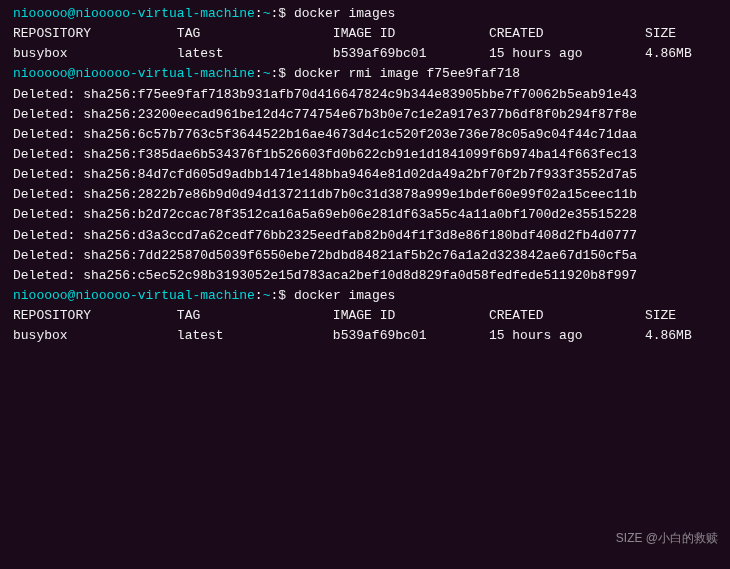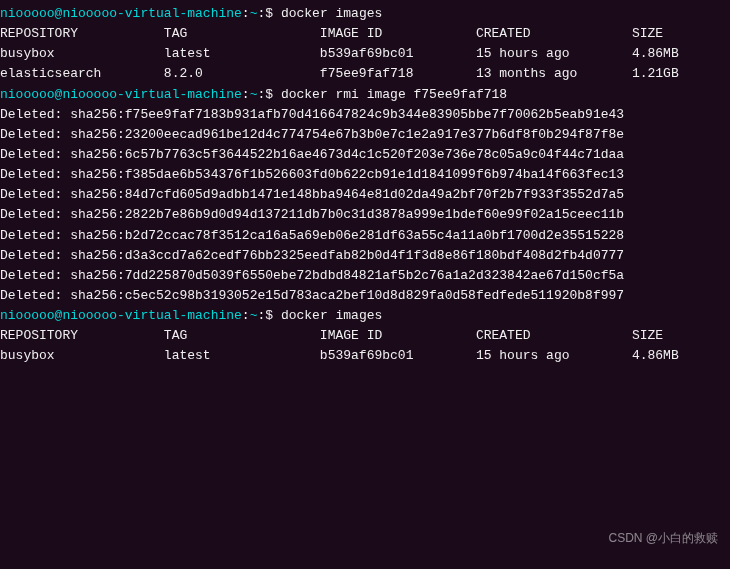--- a/index.html
+++ b/index.html
@@ -9,21 +9,21 @@
       background-color: #1a0a1a;
       font-family: 'Courier New', Courier, monospace;
       font-size: 13px;
       color: #f0f0f0;
       overflow: hidden;
     }
     .terminal {
       width: 730px;
       height: 569px;
       background-color: #1a0a1a;
-      padding: 4px 0;
+      padding: 4px 13px;
       overflow: hidden;
     }
     .line {
       line-height: 1.55;
       white-space: pre;
       display: block;
     }
     .cyan { color: #00d8d8; }
     .white { color: #f0f0f0; }
     .watermark {
@@ -36,30 +36,29 @@
     }
   </style>
 </head>
 <body>
 
 <div class="terminal">
   <div id="lines-container">
       <div class="line"><span class="cyan">niooooo@niooooo-virtual-machine</span><span class="white">:</span><span class="cyan">~</span><span class="white">:</span><span class="white">$</span><span class="white"> docker images</span></div>
       <div class="line"><span>REPOSITORY           TAG                 IMAGE ID            CREATED             SIZE</span></div>
       <div class="line"><span>busybox              latest              b539af69bc01        15 hours ago        4.86MB</span></div>
-      <div class="line"><span>elasticsearch        8.2.0               f75ee9faf718        13 months ago       1.21GB</span></div>
       <div class="line"><span class="cyan">niooooo@niooooo-virtual-machine</span><span class="white">:</span><span class="cyan">~</span><span class="white">:</span><span class="white">$</span><span class="white"> docker rmi image f75ee9faf718</span></div>
       <div class="line"><span>Deleted: sha256:f75ee9faf7183b931afb70d416647824c9b344e83905bbe7f70062b5eab91e43</span></div>
       <div class="line"><span>Deleted: sha256:23200eecad961be12d4c774754e67b3b0e7c1e2a917e377b6df8f0b294f87f8e</span></div>
       <div class="line"><span>Deleted: sha256:6c57b7763c5f3644522b16ae4673d4c1c520f203e736e78c05a9c04f44c71daa</span></div>
       <div class="line"><span>Deleted: sha256:f385dae6b534376f1b526603fd0b622cb91e1d1841099f6b974ba14f663fec13</span></div>
       <div class="line"><span>Deleted: sha256:84d7cfd605d9adbb1471e148bba9464e81d02da49a2bf70f2b7f933f3552d7a5</span></div>
       <div class="line"><span>Deleted: sha256:2822b7e86b9d0d94d137211db7b0c31d3878a999e1bdef60e99f02a15ceec11b</span></div>
       <div class="line"><span>Deleted: sha256:b2d72ccac78f3512ca16a5a69eb06e281df63a55c4a11a0bf1700d2e35515228</span></div>
       <div class="line"><span>Deleted: sha256:d3a3ccd7a62cedf76bb2325eedfab82b0d4f1f3d8e86f180bdf408d2fb4d0777</span></div>
       <div class="line"><span>Deleted: sha256:7dd225870d5039f6550ebe72bdbd84821af5b2c76a1a2d323842ae67d150cf5a</span></div>
       <div class="line"><span>Deleted: sha256:c5ec52c98b3193052e15d783aca2bef10d8d829fa0d58fedfede511920b8f997</span></div>
       <div class="line"><span class="cyan">niooooo@niooooo-virtual-machine</span><span class="white">:</span><span class="cyan">~</span><span class="white">:</span><span class="white">$</span><span class="white"> docker images</span></div>
       <div class="line"><span>REPOSITORY           TAG                 IMAGE ID            CREATED             SIZE</span></div>
       <div class="line"><span>busybox              latest              b539af69bc01        15 hours ago        4.86MB</span></div>
     </div>
-  <div class="watermark">CSDN @小白的救赎</div>
+  <div class="watermark">SIZE @小白的救赎</div>
 </div>
 
 </body></html>

